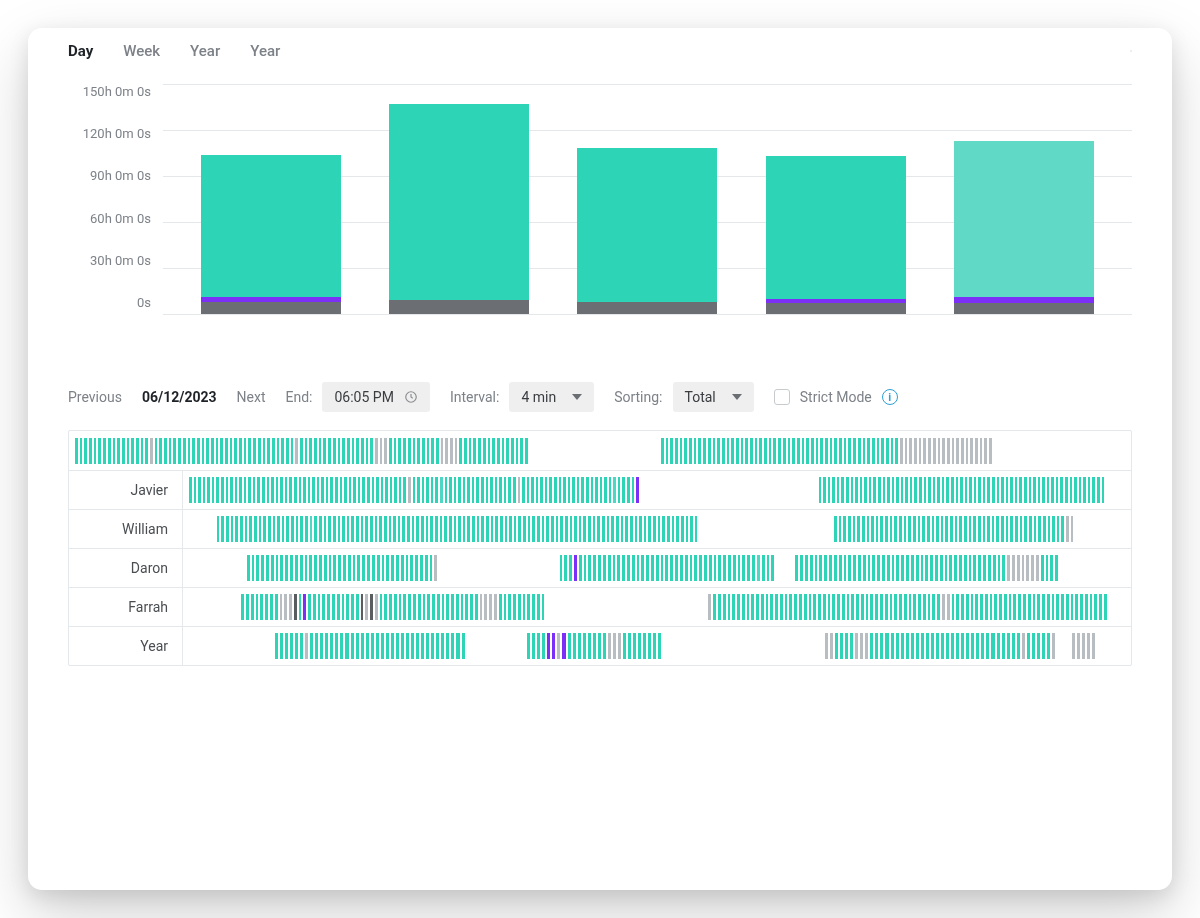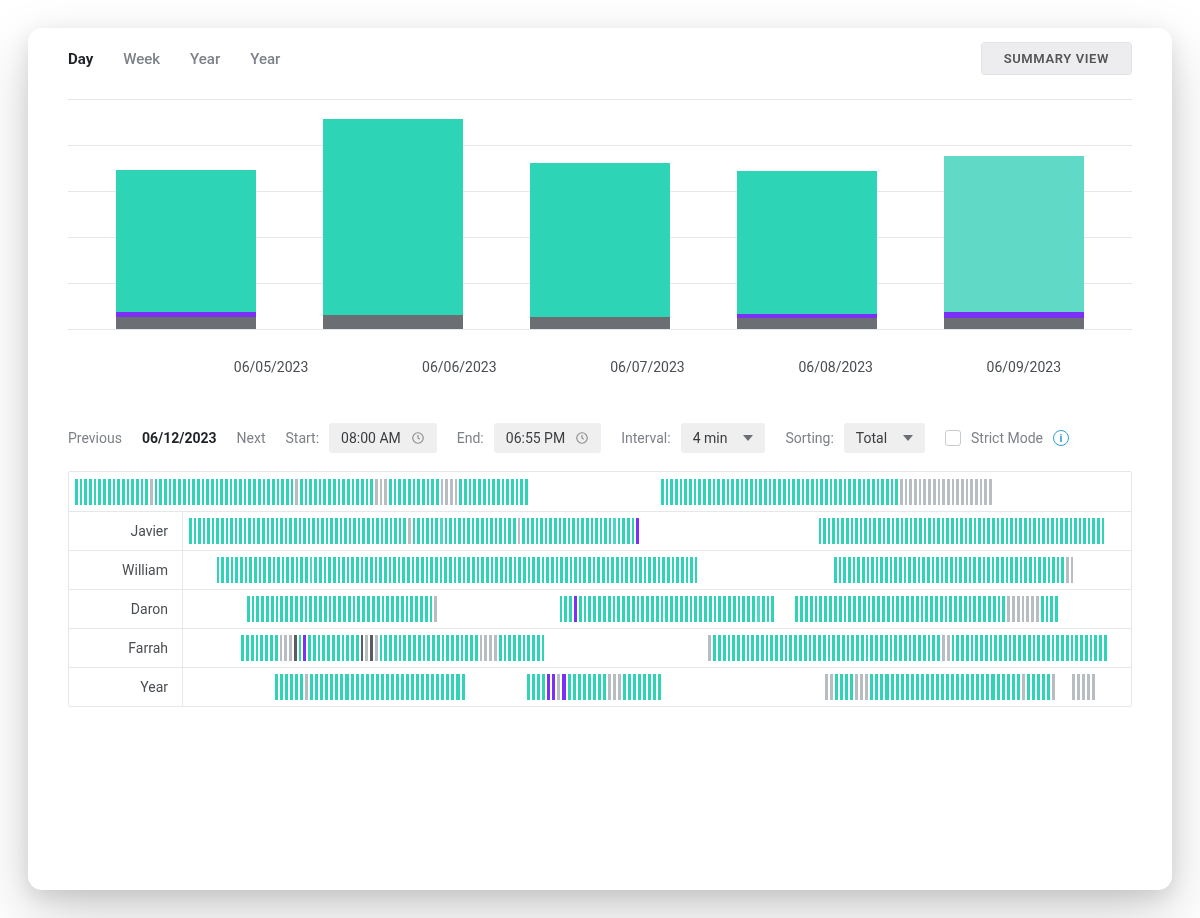--- a/index.html
+++ b/index.html
@@ -93,26 +93,33 @@
 
 
   <div class="range-row">
     <div class="range-tabs" id="range-tabs">
         <span class="range-tab active">Day</span>
         <span class="range-tab">Week</span>
         <span class="range-tab">Year</span>
         <span class="range-tab">Year</span>
       </div>
     <div class="view-toggle">
-      <div class="vt-btn summary">SUMMARY VIEW</div>
     </div>
   </div>
 
   <div class="chart-wrap">
     <div class="chart">
+      <div class="yaxis" id="yaxis">
+          <div>150h 0m 0s</div>
+          <div>120h 0m 0s</div>
+          <div>90h 0m 0s</div>
+          <div>60h 0m 0s</div>
+          <div>30h 0m 0s</div>
+          <div>0s</div>
+        </div>
       <div class="plot">
         <div class="grid" id="gridlines">
             <div class="gline" style="top: 0%;"></div>
             <div class="gline" style="top: 20%;"></div>
             <div class="gline" style="top: 40%;"></div>
             <div class="gline" style="top: 60%;"></div>
             <div class="gline" style="top: 80%;"></div>
             <div class="gline" style="top: 100%;"></div>
           </div>
         <div class="bars" id="bars">
@@ -145,51 +152,34 @@
             <div class="bar-col">
               <div class="bar" style="height: 173.267px;">
                 <div class="seg" style="background: rgb(107, 111, 115); bottom: 0%; height: 6.19469%;"></div>
                 <div class="seg" style="background: rgb(123, 47, 247); bottom: 6.19469%; height: 3.53982%;"></div>
                 <div class="seg" style="background: rgb(96, 217, 198); bottom: 9.73451%; height: 90.2655%;"></div>
               </div>
             </div>
           </div>
       </div>
     </div>
-    <div class="xlabels" id="xlabels">
-        <div class="xlabel">06/05/2023</div>
-        <div class="xlabel">06/06/2023</div>
-        <div class="xlabel">06/07/2023</div>
-        <div class="xlabel">06/08/2023</div>
-        <div class="xlabel">06/09/2023</div>
-      </div>
   </div>
 
   <div class="sdr">
 
     <div class="sdr-controls">
       <span class="link">Previous</span>
       <span class="cur-date">06/12/2023</span>
       <span class="link">Next</span>
 
-      <div class="group">
-        <span class="lbl">Start:</span>
-        <span class="pill">
-          <span>08:00 AM</span>
-          <svg class="clock" viewBox="0 0 24 24" fill="none" stroke="currentColor" stroke-width="2">
-              <circle cx="12" cy="12" r="9"></circle>
-              <path d="M12 7v5l3 2"></path>
-            </svg>
-        </span>
-      </div>
 
       <div class="group">
         <span class="lbl">End:</span>
         <span class="pill">
-          <span>06:55 PM</span>
+          <span>06:05 PM</span>
           <svg class="clock" viewBox="0 0 24 24" fill="none" stroke="currentColor" stroke-width="2">
               <circle cx="12" cy="12" r="9"></circle>
               <path d="M12 7v5l3 2"></path>
             </svg>
         </span>
       </div>
 
       <div class="group">
         <span class="lbl">Interval:</span>
         <span class="pill">

